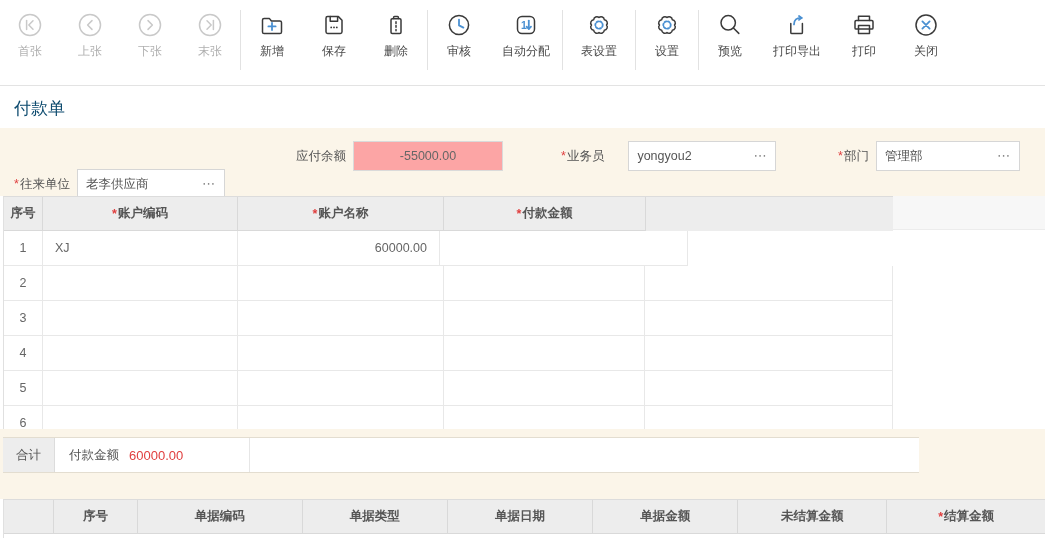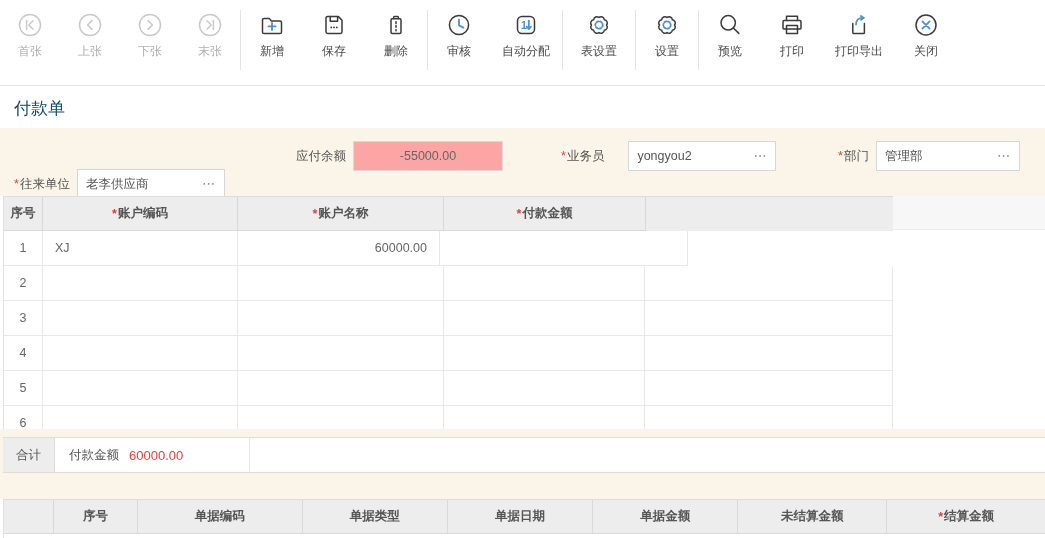--- a/index.html
+++ b/index.html
@@ -48,21 +48,21 @@
   .c1 { width:195px; padding-left:12px; }
   .c2 { width:206px; padding-left:12px; }
   .c3 { width:202px; justify-content:flex-end; padding-right:12px; }
   .c4 { width:248px; padding-left:12px; }
   .dhead .c1,.dhead .c2,.dhead .c3,.dhead .c4 { padding:0; justify-content:center; }
   .dhead-ext { position:absolute; top:196px; left:893px; width:152px; height:34px;
     background:#f7f7f7; border-bottom:1px solid #ececec; }
 
   
   .total-band { position:absolute; top:429px; left:0; width:1045px; height:70px; background:#fbf5e9; }
-  .total-row { position:absolute; top:8px; left:3px; width:1042px; height:36px; background:#fff;
+  .total-row { position:absolute; top:8px; left:3px; width:916px; height:36px; background:#fff;
     border-top:1px solid #e3ddd0; border-bottom:1px solid #e3ddd0; display:flex; }
   .total-tag { width:52px; background:#ededed; border-right:1px solid #dcdcdc; display:flex;
     align-items:center; justify-content:center; font-size:12.5px; color:#555; }
   .total-cell { width:195px; display:flex; align-items:center; padding-left:14px; gap:10px;
     border-right:1px solid #e6e6e6; }
   .total-cell .tlabel { font-size:12.5px; color:#555; }
   .total-cell .tamount { font-size:13px; color:#e03e3e; }
 
   
   .stable { position:absolute; top:499px; left:3px; width:1042px; height:39px; overflow:hidden;
@@ -179,35 +179,35 @@
 
   <div class="tb-sep"></div>
 
   <div class="tb-btn">
     <svg viewBox="0 0 28 28">
       <circle class="ic" cx="12.2" cy="11.8" r="7.2"></circle>
       <line class="ic" x1="17.4" y1="17" x2="22.8" y2="22.4" stroke-width="2.1"></line>
     </svg>
     <span class="lbl">预览</span>
   </div>
+  <div class="tb-btn wide">
+    <svg viewBox="0 0 28 28">
+      <path class="ic" d="M7.8 12.5 V21.4 c0 0.6 0.5 1.1 1.1 1.1 h9.4 c0.6 0 1.1-0.5 1.1-1.1 V12.5"></path>
+      <path class="ic-blue" d="M11 13.4 Q11 6.5 18.6 6.9" stroke-width="1.6"></path>
+      <path class="ic-blue" d="M16 5 L18.7 6.9 L16 8.9" stroke-width="1.6"></path>
+    </svg>
+    <span class="lbl">打印导出</span>
+  </div>
   <div class="tb-btn">
     <svg viewBox="0 0 28 28">
       <path class="ic" d="M8.5 9.5 V5.2 h11 V9.5" stroke-width="1.4"></path>
       <rect class="ic" x="5" y="9.5" width="18" height="8.6" rx="1.2"></rect>
       <rect class="ic" x="8.5" y="14.6" width="11" height="8" fill="#fff" stroke-width="1.4"></rect>
     </svg>
     <span class="lbl">打印</span>
-  </div>
-  <div class="tb-btn wide">
-    <svg viewBox="0 0 28 28">
-      <path class="ic" d="M7.8 12.5 V21.4 c0 0.6 0.5 1.1 1.1 1.1 h9.4 c0.6 0 1.1-0.5 1.1-1.1 V12.5"></path>
-      <path class="ic-blue" d="M11 13.4 Q11 6.5 18.6 6.9" stroke-width="1.6"></path>
-      <path class="ic-blue" d="M16 5 L18.7 6.9 L16 8.9" stroke-width="1.6"></path>
-    </svg>
-    <span class="lbl">打印导出</span>
   </div>
   <div class="tb-btn">
     <svg viewBox="0 0 28 28">
       <circle class="ic" cx="14" cy="14" r="10"></circle>
       <path class="ic-blue" d="M10.4 10.4 L17.6 17.6 M17.6 10.4 L10.4 17.6" stroke-width="1.6"></path>
     </svg>
     <span class="lbl">关闭</span>
   </div>
 </div>
 

